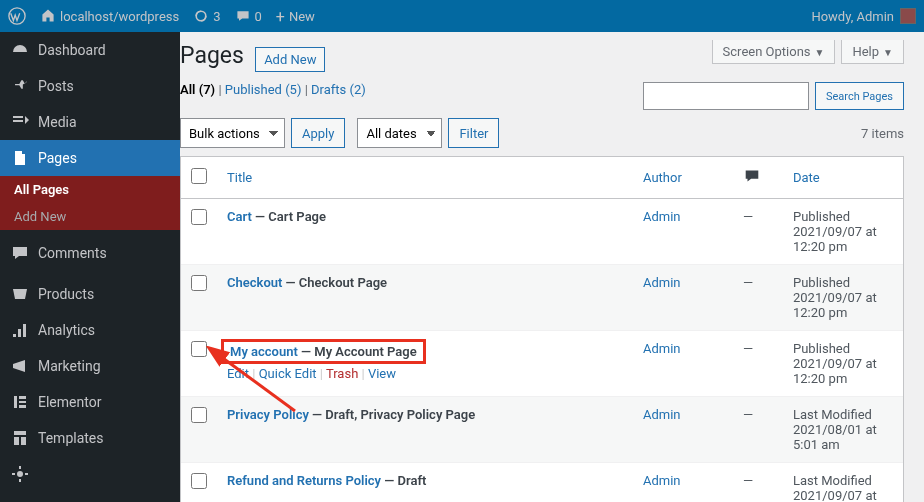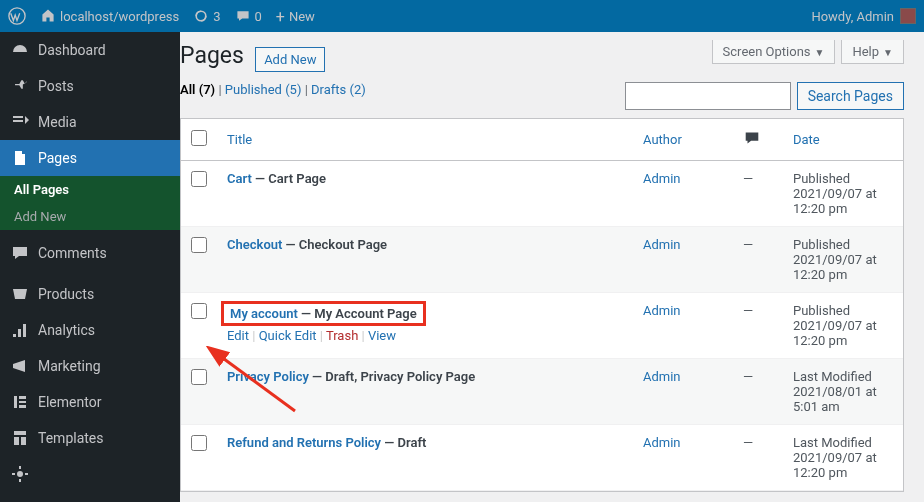--- a/index.html
+++ b/index.html
@@ -7,37 +7,37 @@
 .topbar{height:32px;background:#0369a1;color:#c3c4c7;display:flex;align-items:center;padding:0 8px;justify-content:space-between}
 .topbar-left{display:flex;align-items:center;gap:14px}
 .topbar-item{display:flex;align-items:center;gap:4px;font-size:13px;cursor:pointer}
 .topbar-right{display:flex;align-items:center;gap:6px;font-size:13px}
 .avatar{width:16px;height:16px;background:#8a4a4a;border:1px solid #666}
 .sidebar{position:fixed;left:0;top:32px;bottom:0;width:180px;background:#1d2327;color:#c3c4c7;overflow-y:auto}
 .sidebar-item{display:flex;align-items:center;gap:8px;padding:8px 10px;cursor:pointer;font-size:14px}
 .sidebar-item.selected{background:#2271b1;color:#fff;position:relative}
 .sidebar-item.selected:after{content:"";position:absolute;right:-8px;top:50%;margin-top:-8px;border:8px solid transparent;border-right-color:#f0f0f1}
 .sidebar-item .ico{width:20px;height:20px;display:flex;align-items:center;justify-content:center}
-.sidebar-subitem{padding:6px 10px 6px 14px;font-size:13px;background:#14532d;cursor:pointer}
+.sidebar-subitem{padding:6px 10px 6px 14px;font-size:13px;background:#7f1d1d;cursor:pointer}
 .sidebar-subitem.current{color:#fff;font-weight:600}
 .sidebar-subitem.dim{color:#a7aaad}
 .main{margin-left:160px;padding:10px 20px 20px}
 .header-row{display:flex;justify-content:space-between;align-items:start}
 .page-title{font-size:23px;font-weight:400;color:#1d2327;display:inline-block}
 .add-new-btn{display:inline-block;margin-left:8px;padding:4px 8px;border:1px solid #2271b1;color:#2271b1;background:#f6f7f7;font-size:13px;cursor:pointer;vertical-align:middle}
 .screen-opts{display:flex;gap:6px;margin-top:-2px}
 .screen-btn{background:#f6f7f7;border:1px solid #c3c4c7;border-top:none;padding:4px 10px;font-size:13px;cursor:pointer;color:#646970}
 .screen-btn .tri{font-size:10px;margin-left:4px}
 .filters-row{margin-top:10px;display:flex;justify-content:space-between;}
 .subsubsub{color:#646970;font-size:13px}
 .subsubsub a{color:#2271b1;text-decoration:none}
 .subsubsub .current{color:#000;font-weight:600}
 .search-box{display:flex;gap:6px}
 .search-input{width:166px;height:28px;border:1px solid #8c8f94;padding:0 6px;font-size:13px}
-.search-btn{border:1px solid #2271b1;color:#2271b1;background:#f6f7f7;padding:5px 10px;font-size:14px;cursor:pointer}
+.search-btn{border:1px solid #2271b1;color:#2271b1;background:#f6f7f7;padding:5px 10px;font-size:11px;cursor:pointer}
 .tablenav{margin-top:8px;display:flex;justify-content:space-between;align-items:center}
 .actions{display:flex;gap:6px}
 .sel{height:30px;border:1px solid #8c8f94;background:#fff;padding:0 24px 0 8px;font-size:13px;appearance:none;background-image:linear-gradient(45deg,transparent 50%,#555 50%),linear-gradient(135deg,#555 50%,transparent 50%);background-position:right 10px center,right 5px center;background-size:5px 5px,5px 5px;background-repeat:no-repeat}
 .btn2{height:30px;border:1px solid #2271b1;color:#2271b1;background:#f6f7f7;padding:0 10px;font-size:13px;cursor:pointer}
 .count{color:#646970}
 .wp-list-table{width:100%;border:1px solid #c3c4c7;border-spacing:0;margin-top:8px;background:#fff}
 .wp-list-table th{text-align:left;padding:10px;border-bottom:1px solid #c3c4c7;font-weight:400;color:#2271b1;font-size:13px}
 .wp-list-table th.check{width:30px}
 .wp-list-table td{padding:10px;border-bottom:1px solid #f0f0f1;vertical-align:top;font-size:13px;color:#50575e}
 .wp-list-table tr:nth-child(even) td{background:#f6f7f7}
@@ -207,20 +207,29 @@
       <span class="current"><span>All</span> <span>(7)</span></span> |
       <a href="#"><span>Published</span> <span>(5)</span></a> |
       <a href="#"><span>Drafts</span> <span>(2)</span></a>
     </div>
     <div class="search-box">
       <input class="search-input" type="text" style="">
       <button class="search-btn">Search Pages</button>
     </div>
   </div>
 
+  <div class="tablenav">
+    <div class="actions">
+      <select class="sel"><option>Bulk actions</option></select>
+      <button class="btn2">Apply</button>
+      <select class="sel" style="margin-left:6px"><option>All dates</option></select>
+      <button class="btn2">Filter</button>
+    </div>
+    <span class="count">7 items</span>
+  </div>
 
   <table class="wp-list-table">
     <thead>
       <tr>
         <th class="check"><input type="checkbox" style=""></th>
         <th>Title</th>
         <th style="width:100px">Author</th>
         <th style="width:50px"><svg width="18" height="18" viewBox="0 0 20 20" fill="#3c434a">
               <path d="M3 4h14v9H9l-4 3v-3H3z"></path>
             </svg></th>

